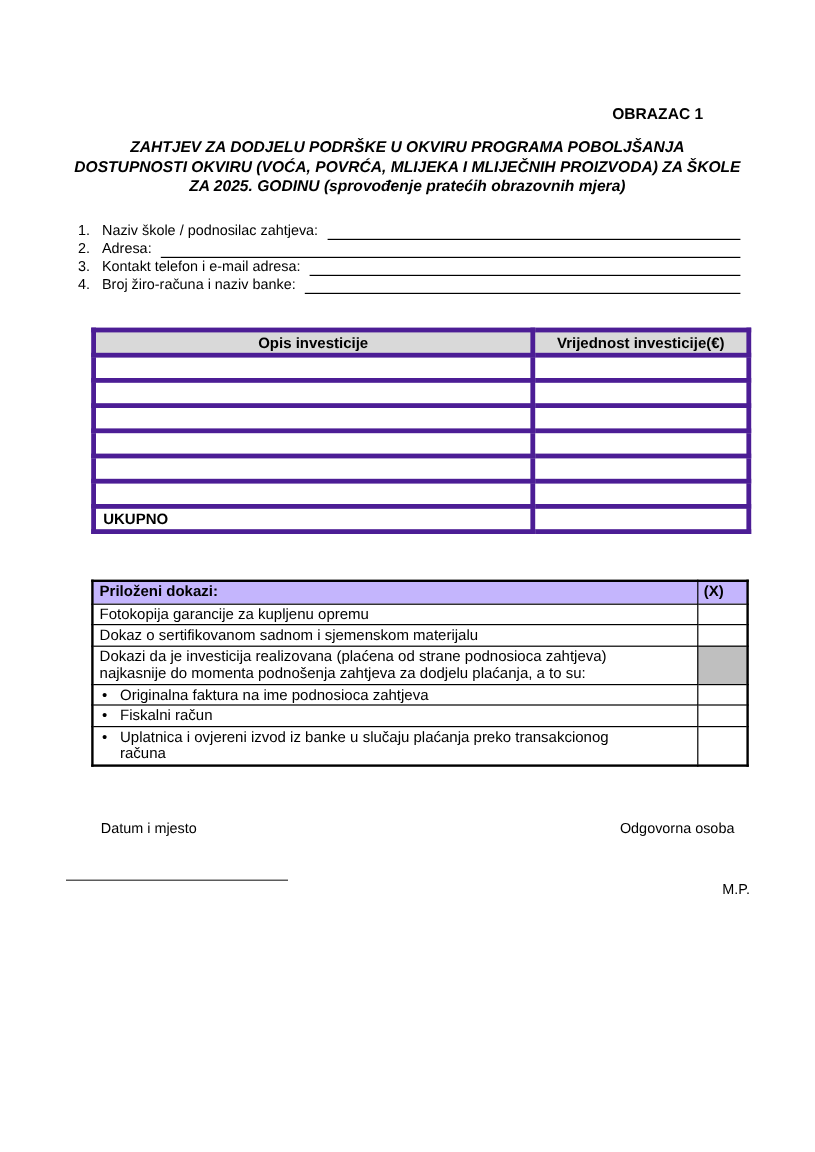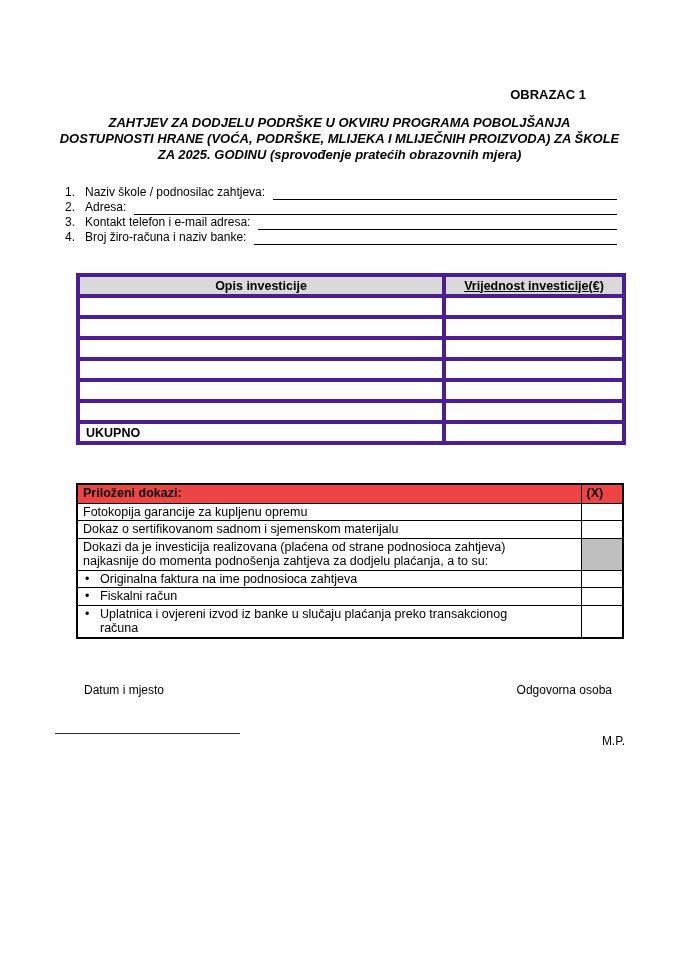--- a/index.html
+++ b/index.html
@@ -69,40 +69,40 @@
     font-size: 12.5px;
     padding: 1px 6px;
   }
   .inv-table { border: 2px solid #000; }
   .inv-table th {
     background: #d9d9d9;
     font-weight: bold;
     text-align: center;
   }
   .col-desc  { width: 366px; }
-  .col-value { width: 180px; text-decoration: underline; }
+  .col-value { width: 180px; }
   .inv-total-label { font-weight: bold; text-align: left; }
 
   
   .evid-table {
     margin: 38px 0 0 76px;
     width: 546px;
     table-layout: fixed;
     border: 2px solid #000;
   }
   .evid-table th, .evid-table td {
     border: 1px solid #000;
     font-size: 12.5px;
     line-height: 14.5px;
     padding: 1px 5px;
     vertical-align: top;
     text-align: left;
   }
   .evid-table th {
-    background: #ef4444;
+    background: #c4b5fd;
     font-weight: bold;
     height: 19px;
   }
   .evid-col-text { width: 504px; }
   .evid-col-mark { width: 42px; }
   .evid-mark-head { text-align: center; }
   .evid-cell-shaded { background: #bfbfbf; }
   .evid-text { display: inline-block; max-width: 470px; }
   .evid-row-bullet .evid-line { display: flex; }
   .bullet { flex: 0 0 auto; width: 17px; padding-left: 2px; }
@@ -132,21 +132,21 @@
 </style>
 </head>
 <body>
 
 <div class="page">
 
   <div class="form-label">OBRAZAC 1</div>
 
   <div class="title">
     <div>ZAHTJEV ZA DODJELU PODRŠKE U OKVIRU PROGRAMA POBOLJŠANJA</div>
-    <div>DOSTUPNOSTI HRANE (VOĆA, PODRŠKE, MLIJEKA I MLIJEČNIH PROIZVODA) ZA ŠKOLE</div>
+    <div>DOSTUPNOSTI OKVIRU (VOĆA, POVRĆA, MLIJEKA I MLIJEČNIH PROIZVODA) ZA ŠKOLE</div>
     <div>ZA 2025. GODINU (sprovođenje pratećih obrazovnih mjera)</div>
   </div>
 
   <div class="fields">
   <div class="field-row">
     <span class="field-num">1.</span>
     <span class="field-label">Naziv škole / podnosilac zahtjeva:</span>
     <span class="field-fill"></span>
   </div>
 

